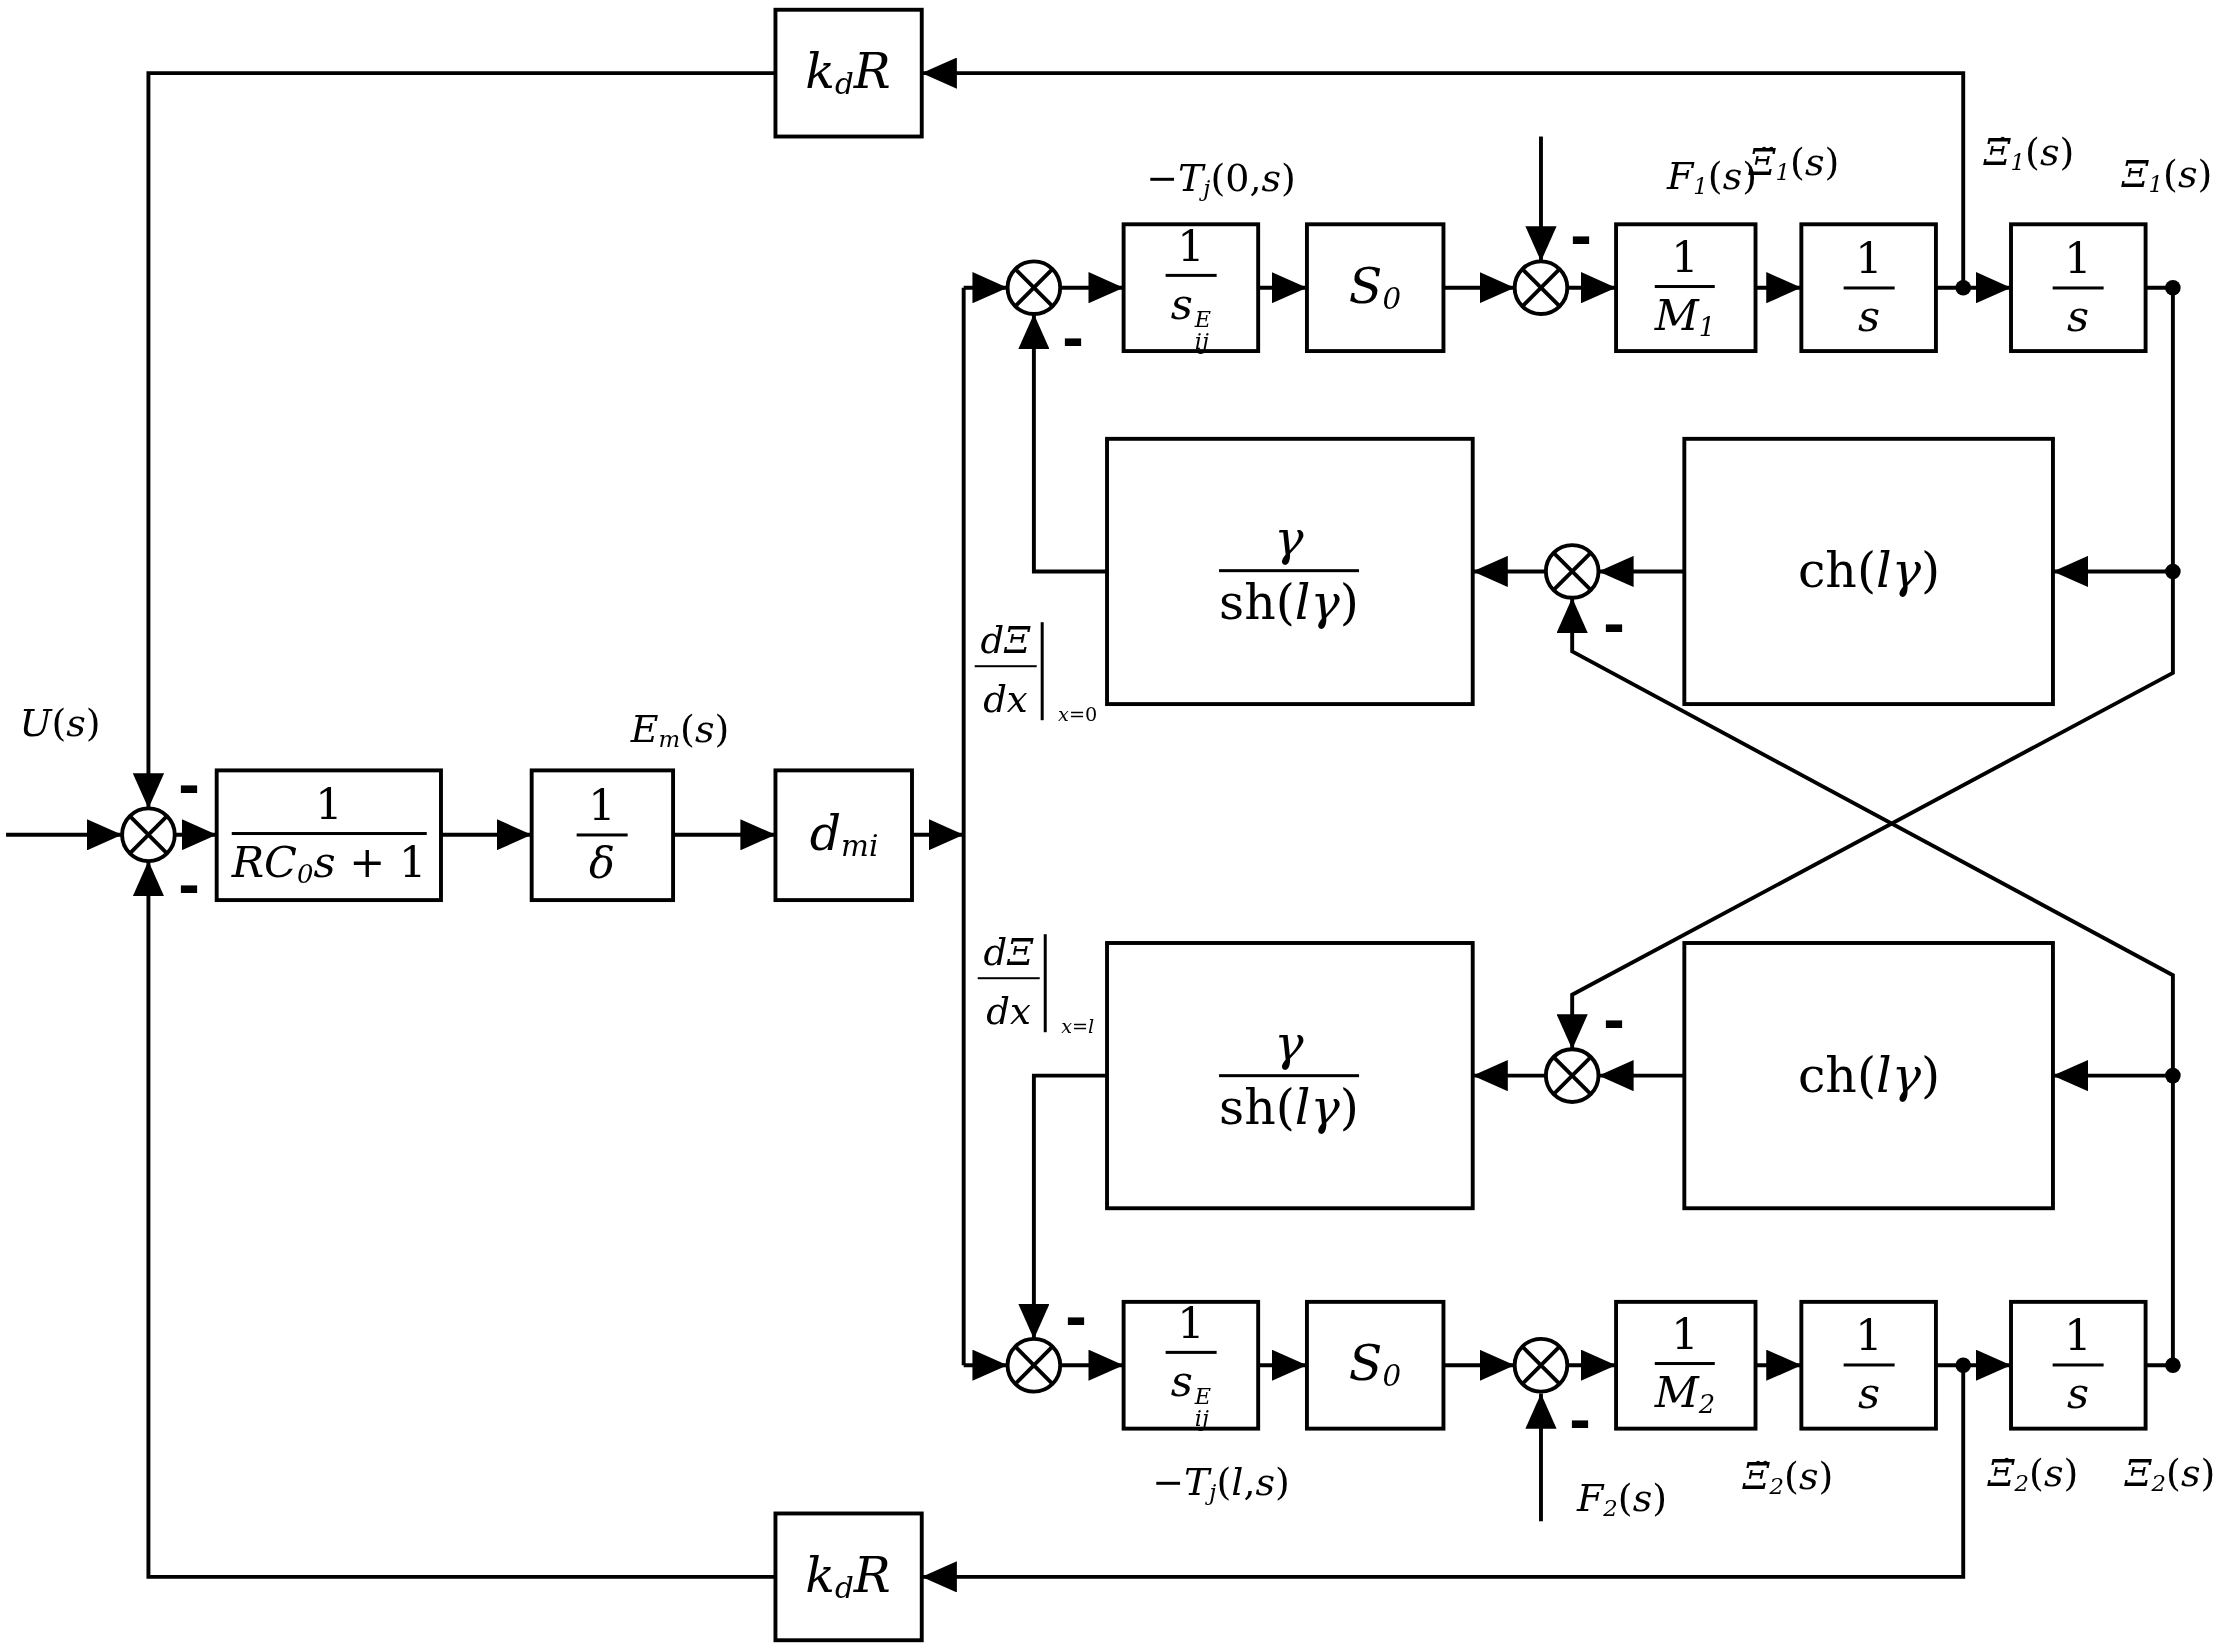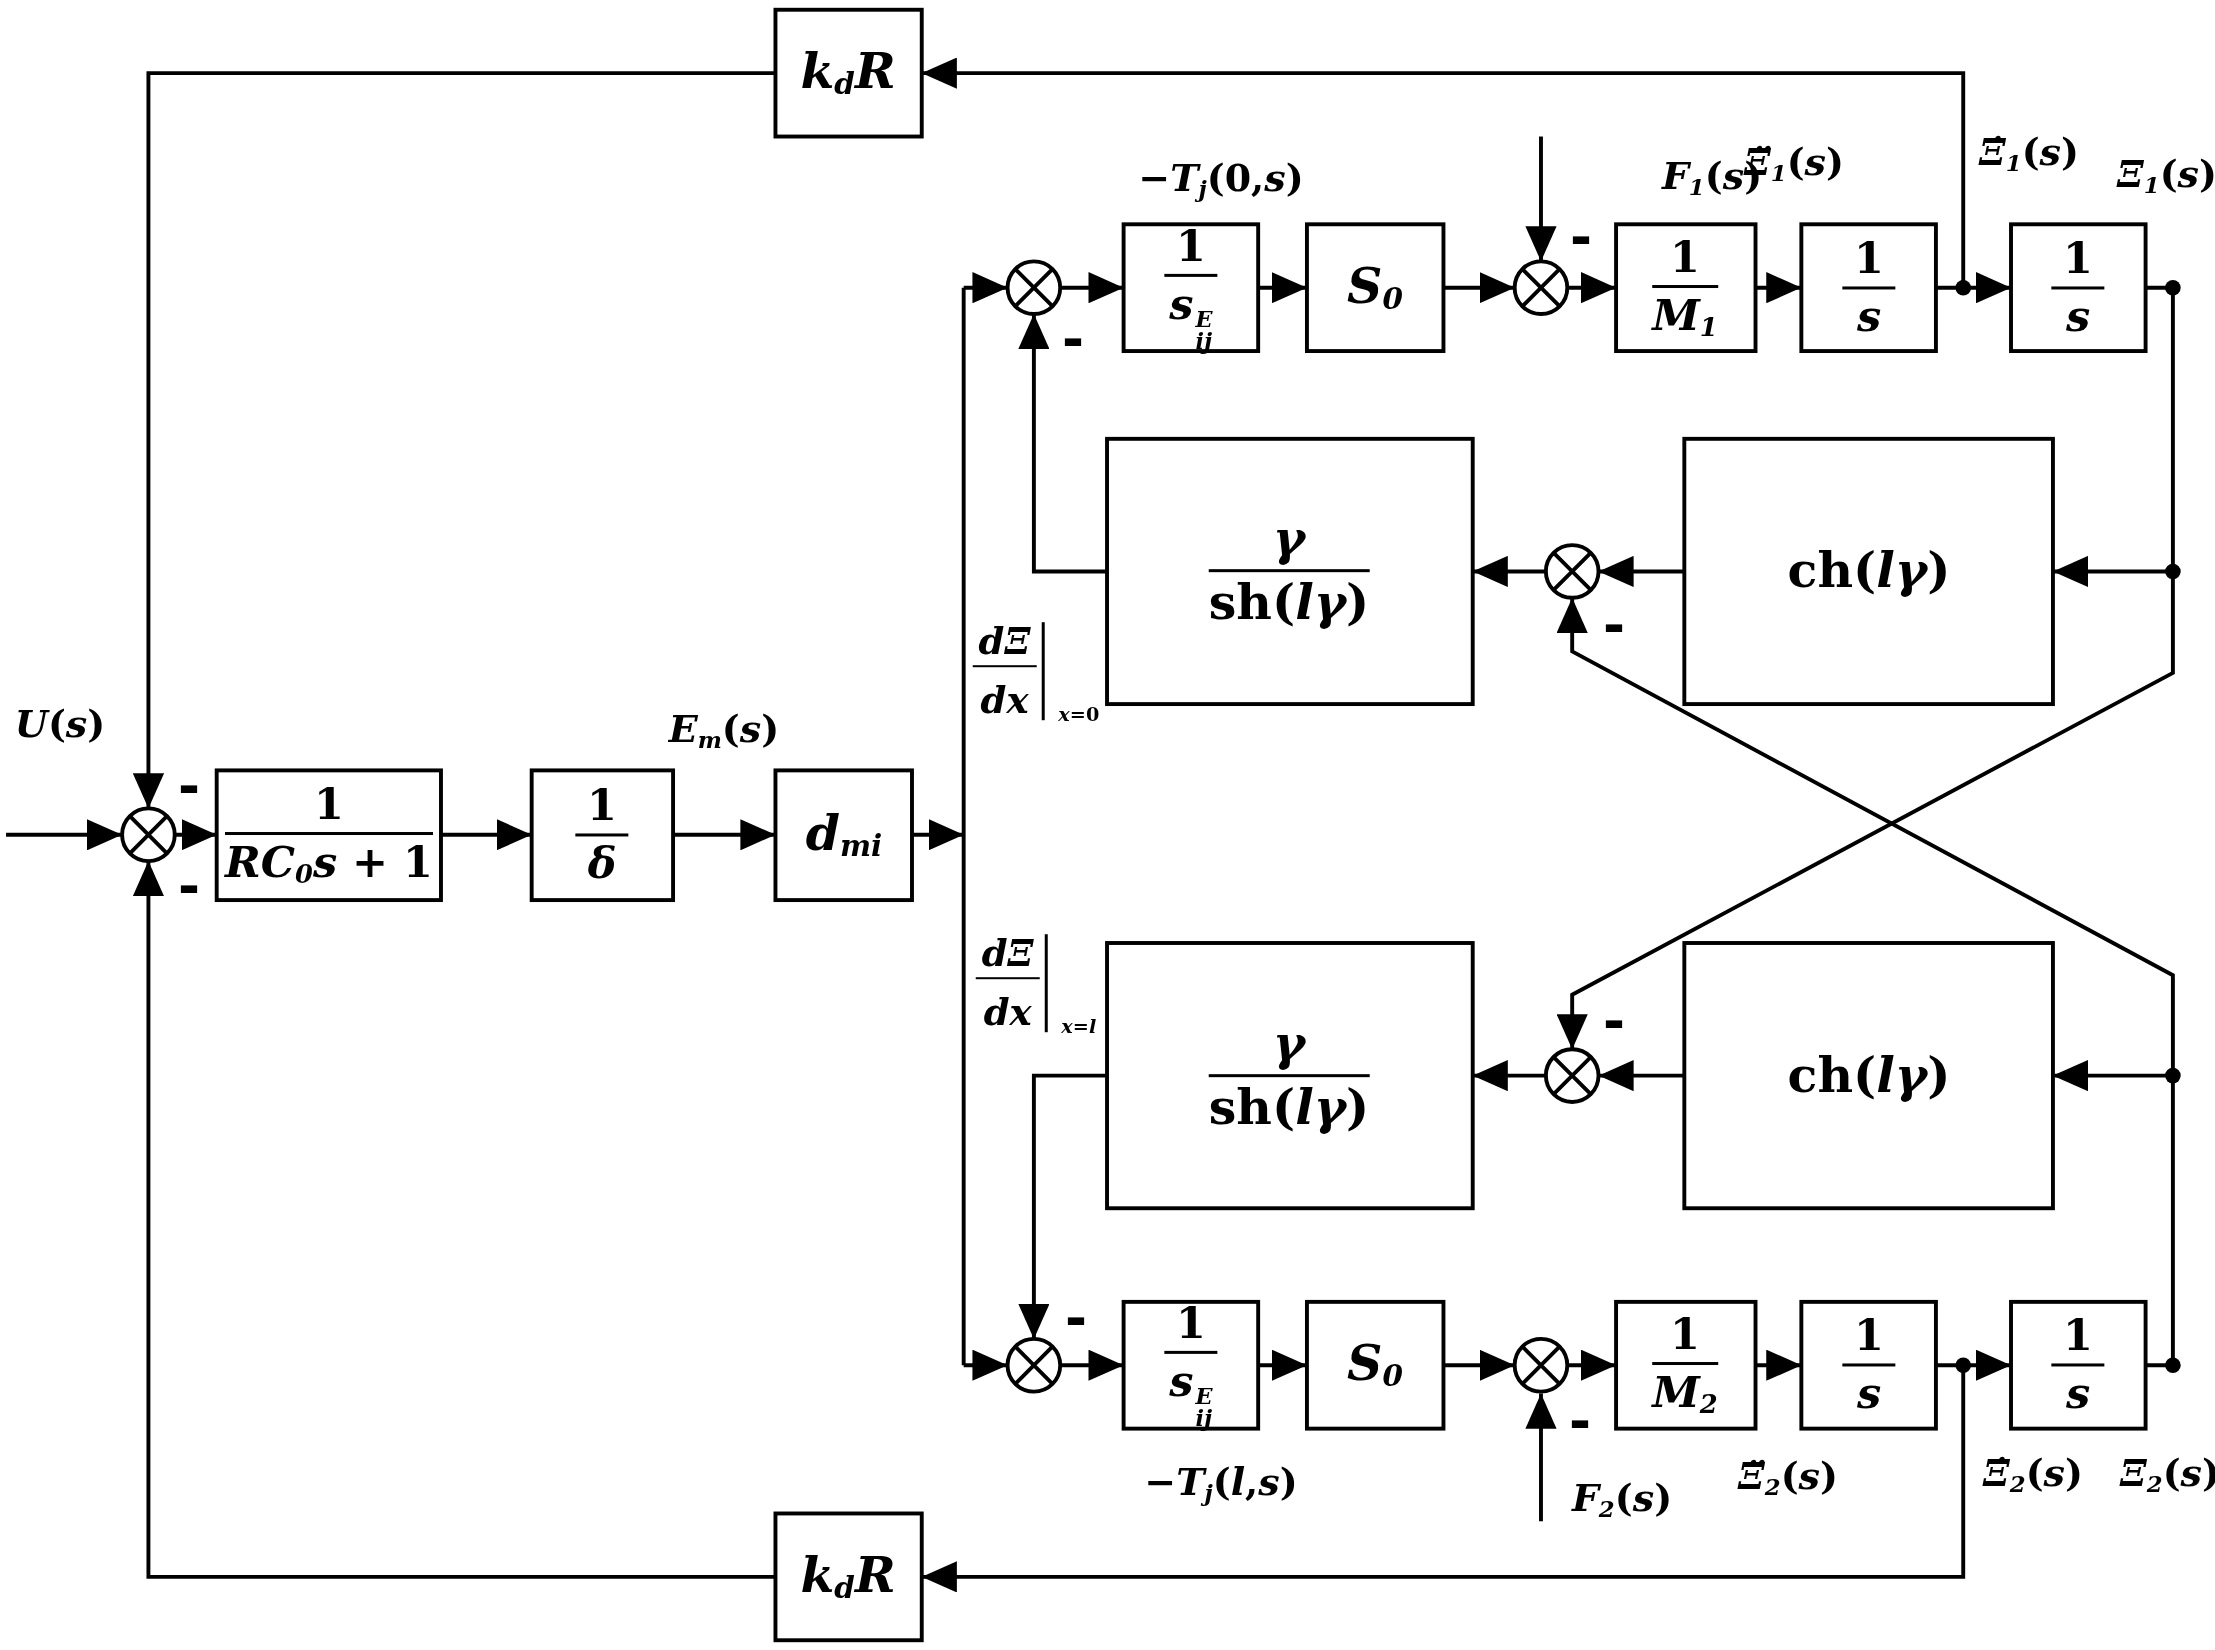--- a/index.html
+++ b/index.html
@@ -2,21 +2,21 @@
 <html><head>
 <meta charset="utf-8">
 <style>
   * { margin:0; padding:0; box-sizing:border-box; }
   html,body { background:#fff; }
   body { font-family:"DejaVu Serif","Liberation Serif",serif; color:#000; }
   .stage { position:relative; width:2216px; height:1650px; background:#fff; overflow:hidden; }
   .stage > svg { position:absolute; left:0; top:0; }
 
   .lbl { position:absolute; transform:translate(-50%,-50%); white-space:nowrap;
-         text-align:center; line-height:1.05;font-weight:bold; }
+         text-align:center; line-height:1.05; }
   .blbl   { font-size:43px; }
   .big    { font-size:49px; }
   .siglbl { font-size:38px; }
   .dxilbl { font-size:37px; }
   .minus  { font-family:"DejaVu Sans","Liberation Sans",sans-serif;
             font-weight:700; font-size:53px; line-height:1; }
 
   .s-n   { font-style:normal; }
   .s-i   { font-style:italic; }
   .s-sub { font-style:italic; font-size:60%; vertical-align:-22%; }
@@ -208,21 +208,21 @@
         <span class="num"><span class="s-n">1</span></span>
         <span class="den"><span class="s-i">s</span></span>
       </span></div>
 <div class="lbl blbl" style="left:2078px;top:1365px"><span class="frac">
         <span class="num"><span class="s-n">1</span></span>
         <span class="den"><span class="s-i">s</span></span>
       </span></div>
 <div class="lbl blbl big" style="left:848px;top:1577px"><span class="s-i">k</span><span class="s-sub">d</span><span class="s-i">R</span></div>
 
 <div class="lbl siglbl" style="left:60px;top:724px"><span class="s-i">U</span><span class="s-n">(</span><span class="s-i">s</span><span class="s-n">)</span></div>
-<div class="lbl siglbl" style="left:724px;top:731px"><span class="s-i">E</span><span class="s-sub">m</span><span class="s-n">(</span><span class="s-i">s</span><span class="s-n">)</span></div>
+<div class="lbl siglbl" style="left:680px;top:731px"><span class="s-i">E</span><span class="s-sub">m</span><span class="s-n">(</span><span class="s-i">s</span><span class="s-n">)</span></div>
 <div class="lbl siglbl" style="left:1221px;top:180px"><span class="s-n">−</span><span class="s-i">T</span><span class="s-sub">j</span><span class="s-n">(0,</span><span class="s-i">s</span><span class="s-n">)</span></div>
 <div class="lbl siglbl" style="left:1712px;top:178px"><span class="s-i">F</span><span class="s-sub">1</span><span class="s-n">(</span><span class="s-i">s</span><span class="s-n">)</span></div>
 <div class="lbl siglbl" style="left:1794px;top:164px"><span class="s-i">Ξ̈</span><span class="s-sub">1</span><span class="s-n">(</span><span class="s-i">s</span><span class="s-n">)</span></div>
 <div class="lbl siglbl" style="left:2029px;top:154px"><span class="s-i">Ξ̇</span><span class="s-sub">1</span><span class="s-n">(</span><span class="s-i">s</span><span class="s-n">)</span></div>
 <div class="lbl siglbl" style="left:2167px;top:176px"><span class="s-i">Ξ</span><span class="s-sub">1</span><span class="s-n">(</span><span class="s-i">s</span><span class="s-n">)</span></div>
 <div class="lbl dxilbl" style="left:1036px;top:671px"><span class="eval">
         <span class="frac">
           <span class="num"><span class="s-i">d</span><span class="s-i">Ξ</span></span>
           <span class="den"><span class="s-i">d</span><span class="s-i">x</span></span>
         </span>

